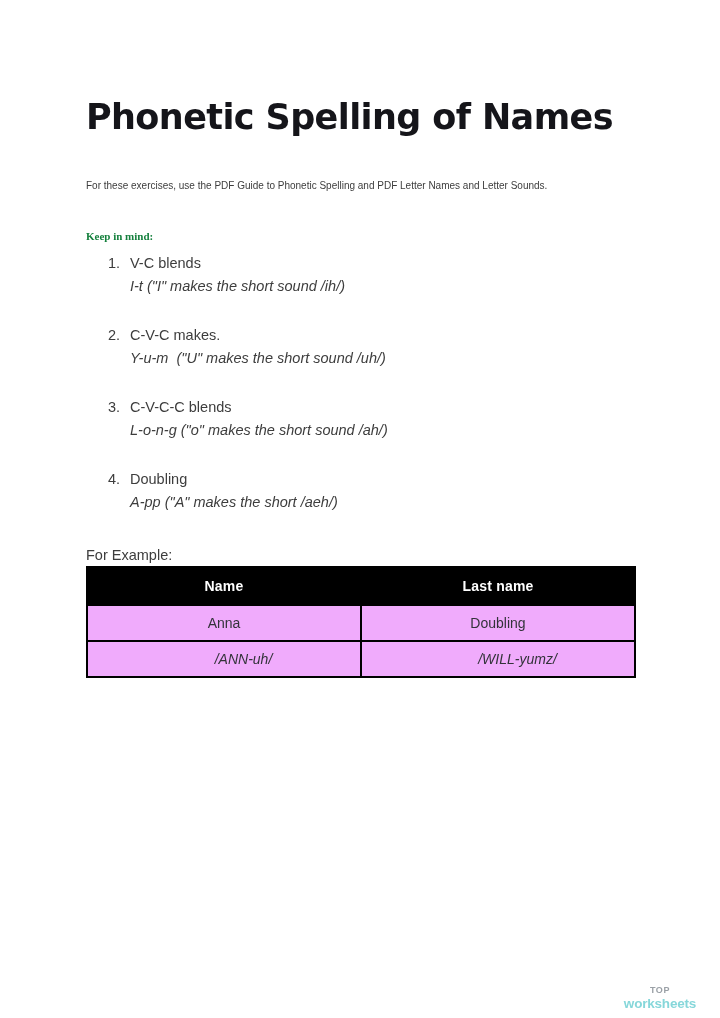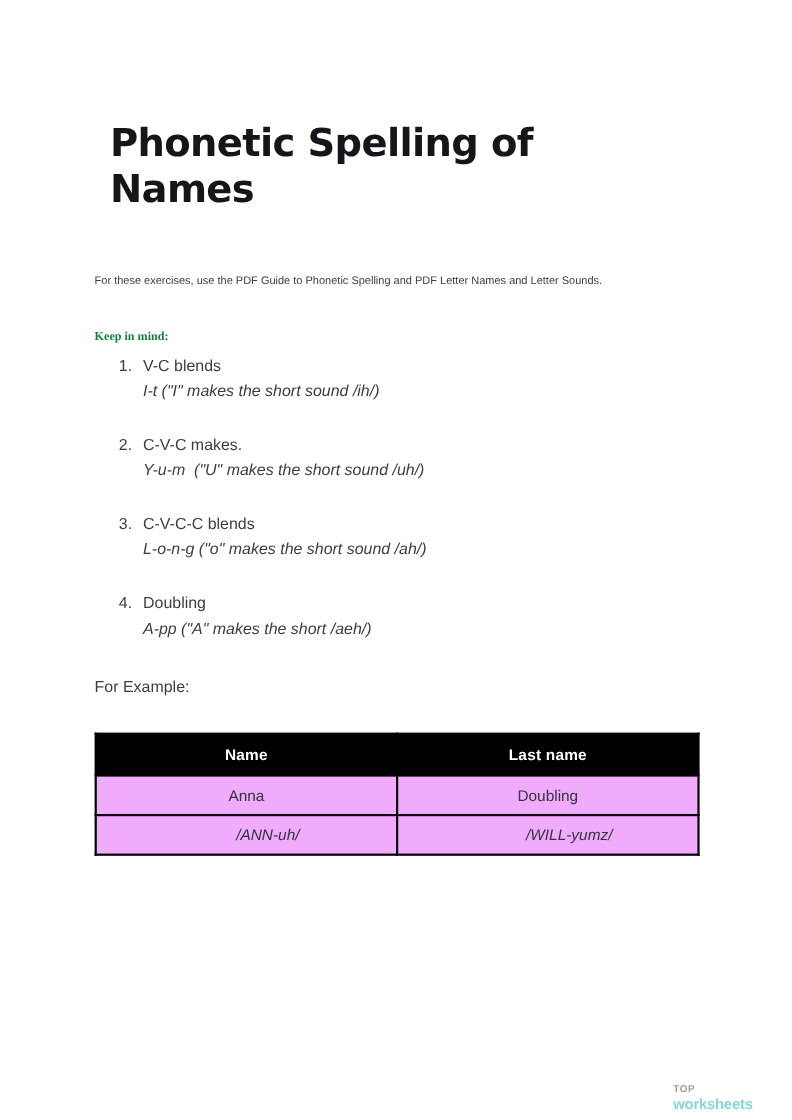--- a/index.html
+++ b/index.html
@@ -24,21 +24,21 @@
   }
   .content {
     position: absolute;
     left: 86px;
     top: 0;
     width: 550px;
   }
 
   
   .title {
-    margin: 14px;
+    margin: 0;
     padding-top: 96px;
     font-size: 35px;
     line-height: 42px;
     font-weight: 900;
     letter-spacing: -0.6px;
     color: #15151a;
     font-family: "DejaVu Sans", sans-serif;
   }
 
   
@@ -99,21 +99,20 @@
   .for-example {
     margin: 0;
     padding-top: 30px;
     font-size: 14.5px;
     line-height: 22px;
     color: #3d3d3d;
   }
 
   
   table.example-table {
-    margin-top: 30px;
     border-collapse: collapse;
     width: 548px;
     table-layout: fixed;
   }
   table.example-table th,
   table.example-table td {
     border: 2px solid #000000;
     text-align: center;
     font-size: 14px;
     height: 34px;
@@ -137,21 +136,21 @@
   }
   .col-first { width: 274px; }
   .col-second { width: 274px; }
 
   
   .footer-logo {
     position: absolute;
     right: 12px;
     bottom: 8px;
     width: 96px;
-    text-align: left;
+    text-align: center;
     line-height: 1;
     user-select: none;
   }
   .logo-top {
     display: block;
     font-size: 9px;
     font-weight: bold;
     letter-spacing: 0.6px;
     color: #9aa0a6;
   }

